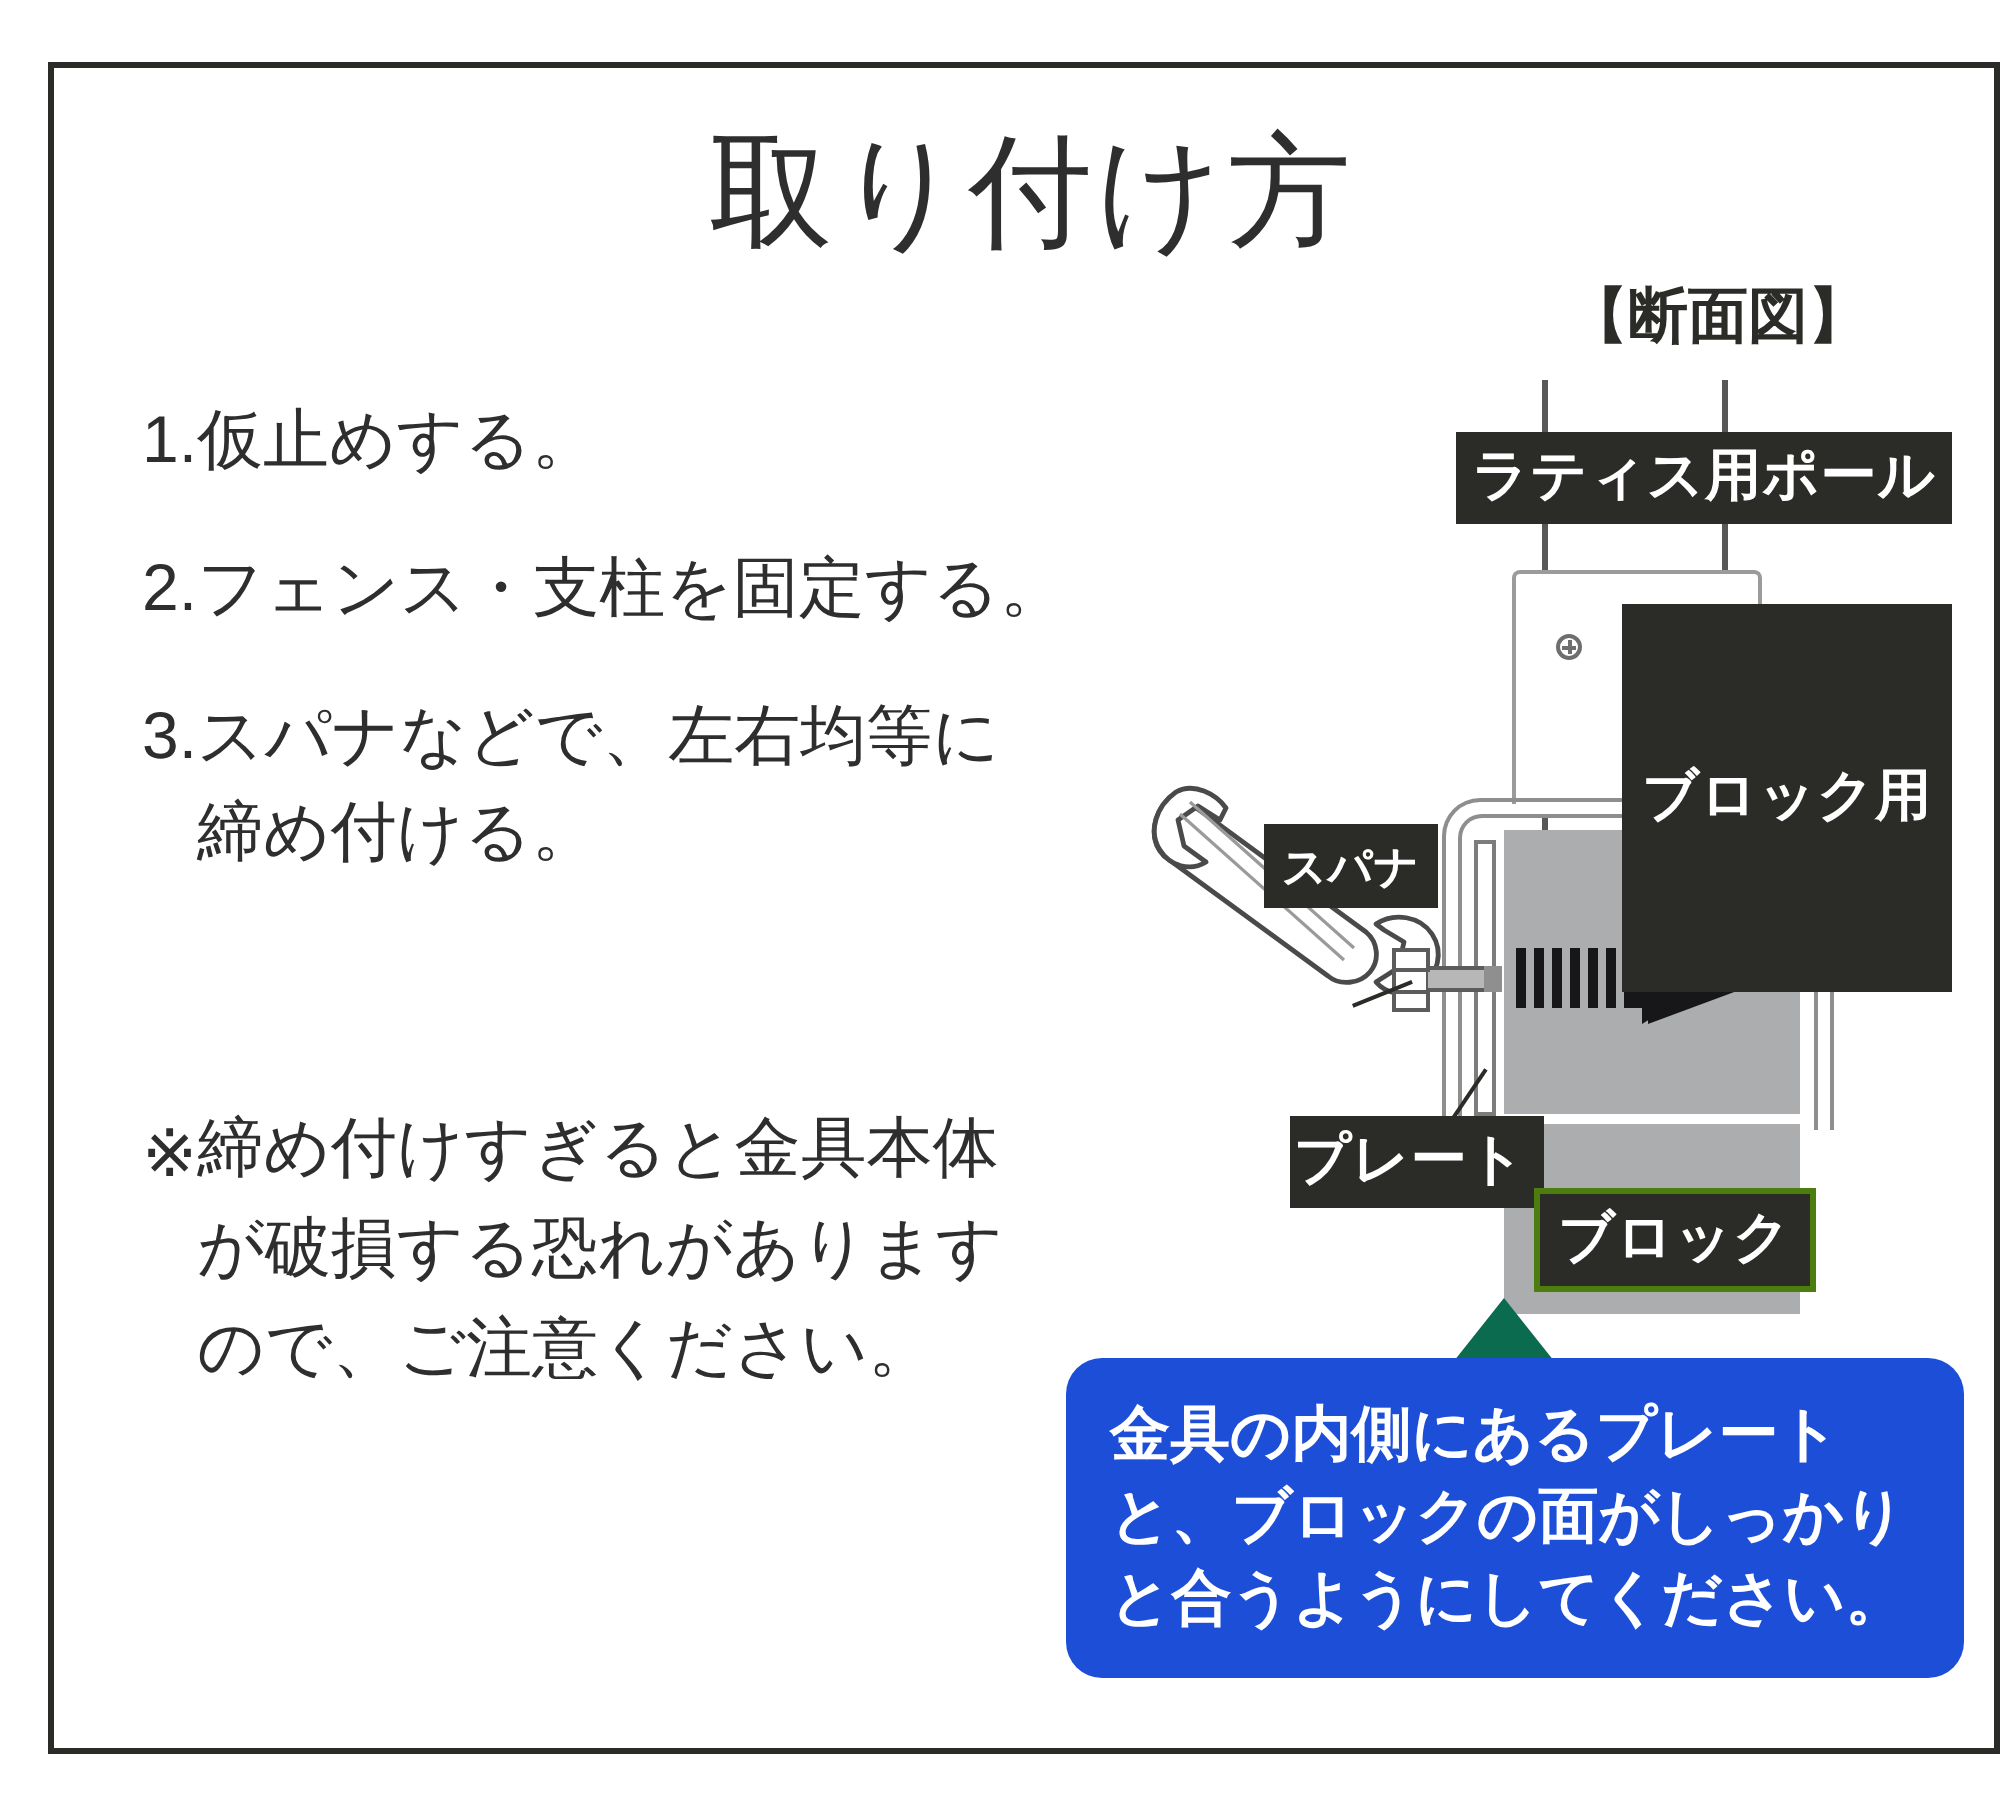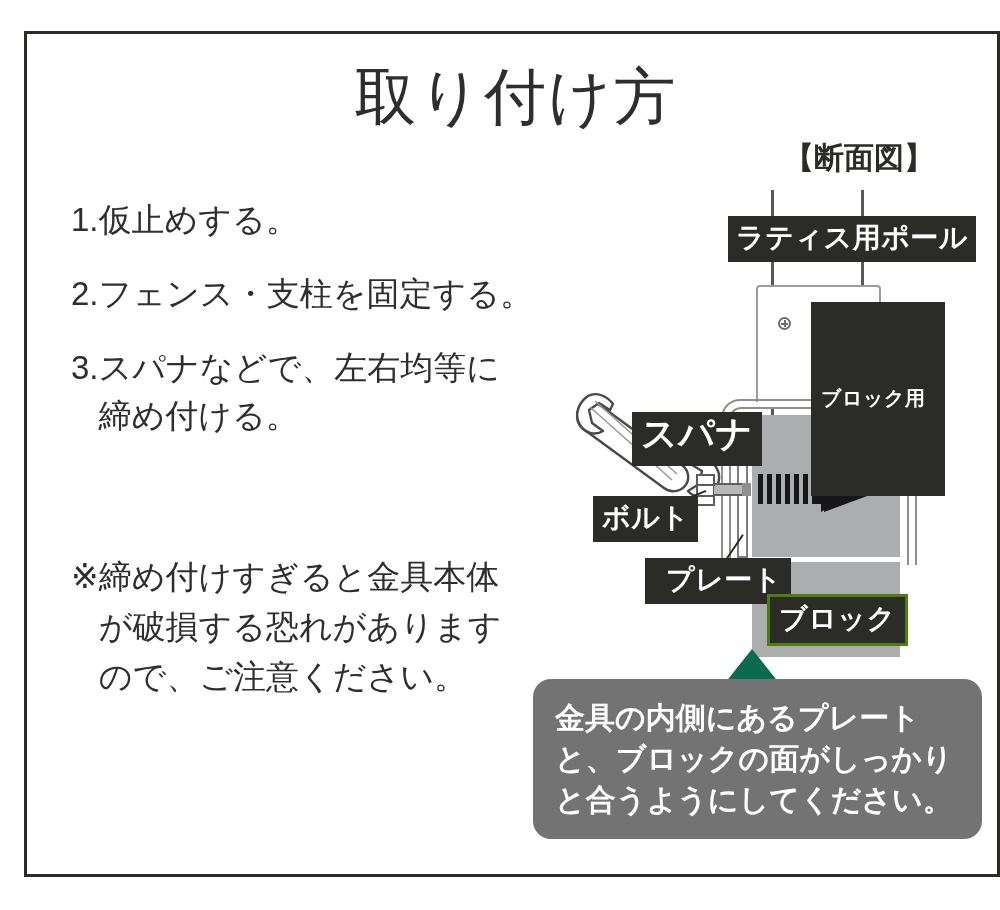--- a/index.html
+++ b/index.html
@@ -88,21 +88,21 @@
   }
   .note-mark {
     font-size: 33px;
     line-height: 50px;
     flex: 0 0 auto;
   }
   .note-body {
     font-size: 33px;
     line-height: 50px;
   }
-  .note-line { display: block; white-space: pre; }
+  .note-line { display: block; white-space: pre; font-family: Liberation Mono, monospace; }
 
   
   .diagram {
     position: absolute;
     left: 540px;
     top: 130px;
     width: 430px;
     height: 730px;
     text-decoration: underline;
   }
@@ -296,44 +296,44 @@
   .chip-pole {
     left: 172px;
     top: 86px;
     font-size: 28px;
     line-height: 40px;
     padding: 2px 8px 4px 8px;
   }
   .chip-fitting {
     left: 255px;
     top: 172px;
-    font-size: 20px;
+    font-size: 28px;
     line-height: 36px;
-    padding: 6px 20px 8px 10px;
+    padding: 6px 10px 8px 10px;
   }
   .chip-spanner {
     left: 76px;
     top: 282px;
-    font-size: 36px;
+    font-size: 22px;
     line-height: 38px;
-    padding: 3px 9px 13px 9px;
+    padding: 3px 9px 1px 9px;
   }
   .chip-bolt {
     left: 37px;
     top: 366px;
     font-size: 28px;
     line-height: 38px;
     padding: 3px 9px 5px 9px;
   }
   .chip-plate {
     left: 89px;
     top: 428px;
     font-size: 28px;
     line-height: 38px;
-    padding: 3px 9px 5px 21px;
+    padding: 3px 9px 5px 2px;
   }
   .chip-block {
     left: 211px;
     top: 464px;
     font-size: 28px;
     line-height: 38px;
     padding: 3px 9px 5px 9px;
     border: 3px solid #4d7c0f;
   }
 
@@ -345,21 +345,21 @@
     height: 2px;
   }
 
   
   .callout {
     position: absolute;
     left: 517px;
     top: 679px;
     width: 449px;
     height: 160px;
-    background: #737373;
+    background: #1d4ed8;
     border-radius: 18px;
     z-index: 15;
   }
   .callout-tail {
     position: absolute;
     left: 709px;
     top: 649px;
     width: 0;
     height: 0;
     border-left: 27px solid transparent;
@@ -483,21 +483,20 @@
     <div class="leader" style="left:120px; top:372px; width:32px; transform:rotate(-22deg);"></div>
     <div class="leader" style="left:166px; top:434px; width:36px; transform:rotate(-56deg);"></div>
 
     <div class="chip chip-pole">ラティス用ポール</div>
 
     <div class="chip chip-fitting">
       <span style="display:block">ブロック用</span>
     </div>
 
     <div class="chip chip-spanner">スパナ</div>
-    <div class="chip chip-bolt">ボルト</div>
     <div class="chip chip-plate">プレート</div>
     <div class="chip chip-block">ブロック</div>
   </div>
 
   <div class="callout-tail"></div>
   <div class="callout">
     <div class="callout-text">
       <span class="callout-line">金具の内側にあるプレート</span>
       <span class="callout-line">と、ブロックの面がしっかり</span>
       <span class="callout-line">と合うようにしてください。</span>

